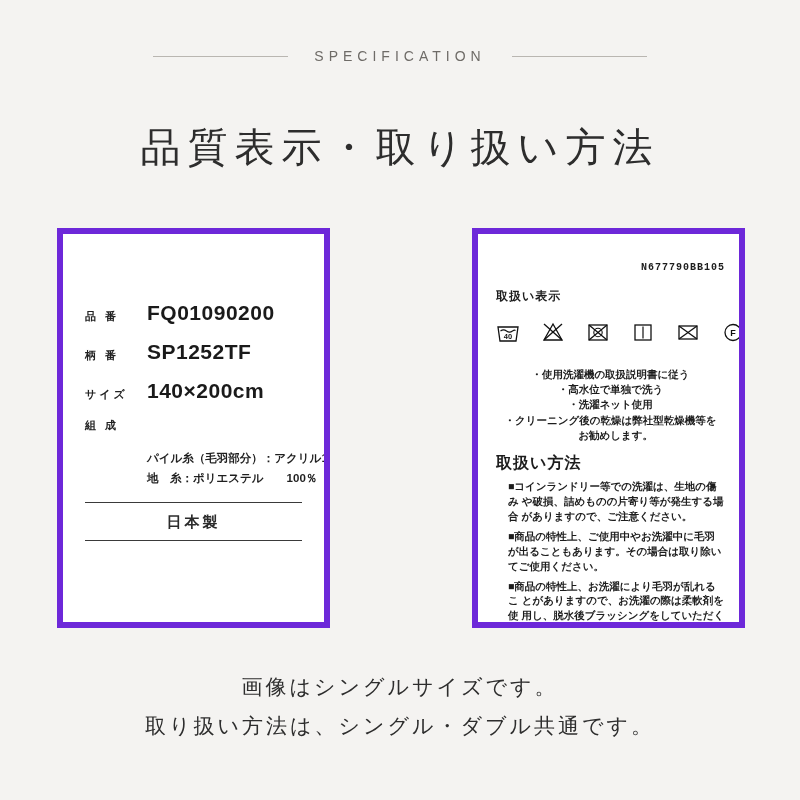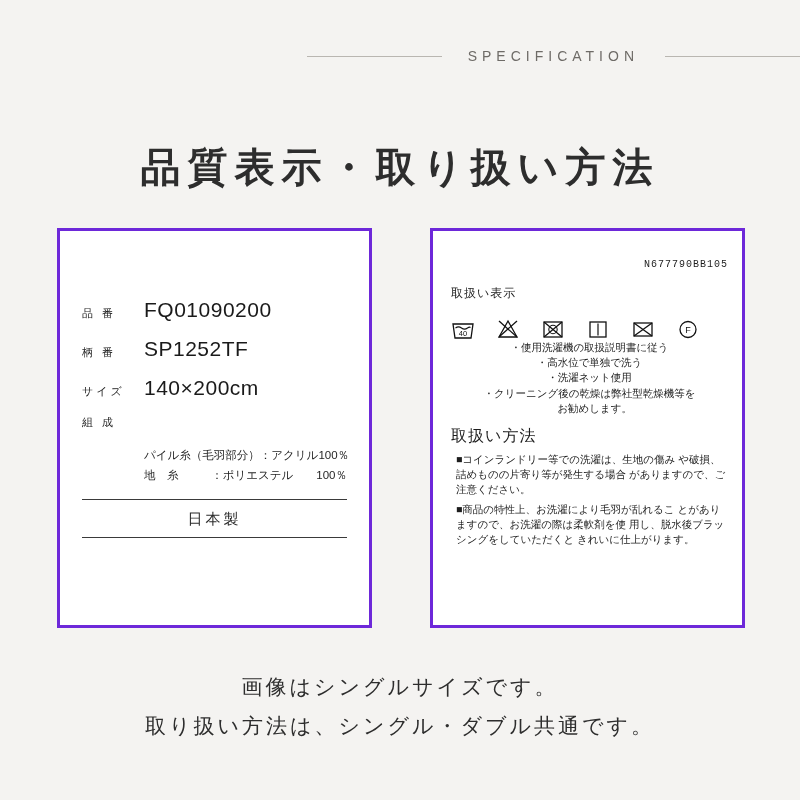--- a/index.html
+++ b/index.html
@@ -22,21 +22,21 @@
   }
 
   
   .eyebrow-wrap {
     position: absolute;
     top: 48px;
     left: 0;
     width: 800px;
     display: flex;
     align-items: center;
-    justify-content: flex-end;
+    justify-content: center;
     gap: 26px;
   }
   .eyebrow-rule {
     width: 135px;
     height: 1px;
     background: #b9b6b1;
   }
   .eyebrow {
     font-size: 14px;
     letter-spacing: 5px;
@@ -46,41 +46,41 @@
   .main-title {
     position: absolute;
     top: 120px;
     left: 0;
     width: 800px;
     text-align: center;
     font-family: "Liberation Serif", serif;
     font-size: 40px;
     letter-spacing: 7px;
     color: #2d2d2d;
-    font-weight: 700;
-    margin-top: 20px;
+    font-weight: 400;
   }
 
   
   .cards {
     position: absolute;
     top: 228px;
     left: 57px;
     width: 688px;
     display: flex;
     justify-content: space-between;
   }
   .card {
-    width: 315px;
+    width: 273px;
     height: 400px;
     background: #ffffff;
-    border: 3px solid #6d28d9;
+    border: 6px solid #6d28d9;
     box-sizing: border-box;
     position: relative;
     overflow: hidden;
+    font-weight: bold;
   }
 
   
   .lbl-inner {
     position: absolute;
     left: 22px;
     top: 50px;
     right: 22px;
     bottom: 18px;
     font-family: "Liberation Sans", sans-serif;
@@ -162,21 +162,21 @@
   }
   .care-head {
     font-size: 12px;
     letter-spacing: 1px;
     margin-bottom: 16px;
   }
   .symbols {
     display: flex;
     gap: 21px;
     align-items: center;
-    margin-bottom: 0;
+    margin-bottom: 24px;
   }
   .sym {
     width: 24px;
     height: 22px;
     position: relative;
     flex: none;
   }
   .sym svg { display: block; }
   .care-list {
     margin: 0 0 8px 0;
@@ -188,21 +188,21 @@
     text-indent: -7px;
     padding-left: 7px;
     line-height: 1.45;
   }
   .care-head2 {
     font-size: 16px;
     letter-spacing: 1px;
     margin: 2px 0 4px 0;
   }
   .care-para {
-    margin: 0 0 5px 5px;
+    margin: 0 0 5px 12px;
     line-height: 1.42;
   }
 
   
   .notes {
     position: absolute;
     top: 668px;
     left: 0;
     width: 800px;
     text-align: center;
@@ -323,20 +323,21 @@
         <ul class="care-list">
           <li>・使用洗濯機の取扱説明書に従う</li>
           <li>・高水位で単独で洗う</li>
           <li>・洗濯ネット使用</li>
           <li>・クリーニング後の乾燥は弊社型乾燥機等を</li>
           <li>　お勧めします。</li>
         </ul>
 
         <div class="care-head2">取扱い方法</div>
         <p class="care-para">■コインランドリー等での洗濯は、生地の傷み や破損、詰めものの片寄り等が発生する場合 がありますので、ご注意ください。</p>
+        <p class="care-para">■商品の特性上、ご使用中やお洗濯中に毛羽 が出ることもあります。その場合は取り除い てご使用ください。</p>
         <p class="care-para">■商品の特性上、お洗濯により毛羽が乱れるこ とがありますので、お洗濯の際は柔軟剤を使 用し、脱水後ブラッシングをしていただくと きれいに仕上がります。</p>
       </div>
     </div>
   </div>
 
   <div class="notes">
     <div>画像はシングルサイズです。</div>
     <div>取り扱い方法は、シングル・ダブル共通です。</div>
   </div>
 

